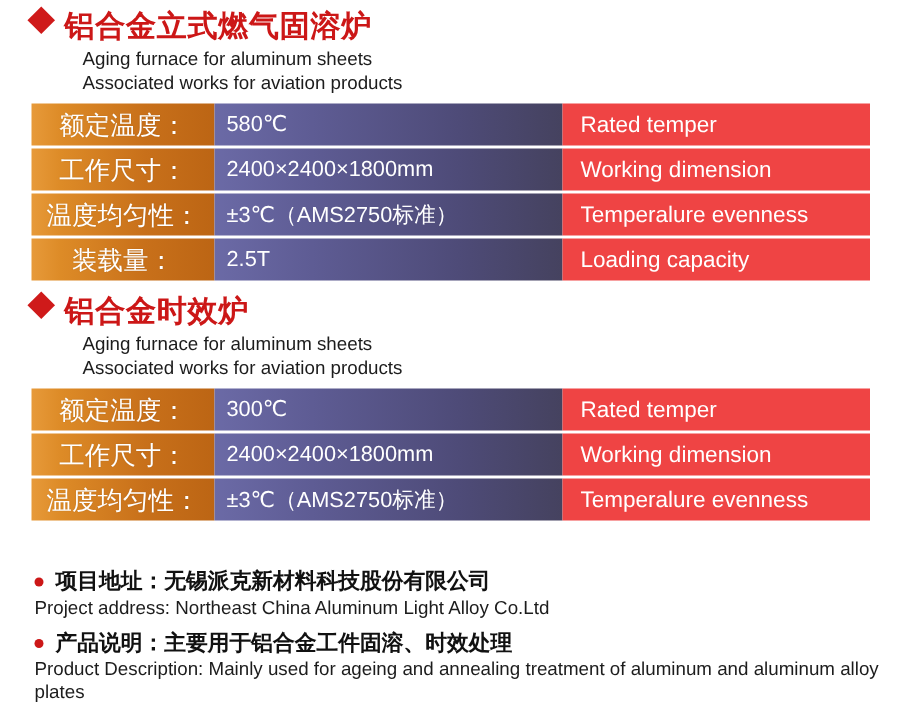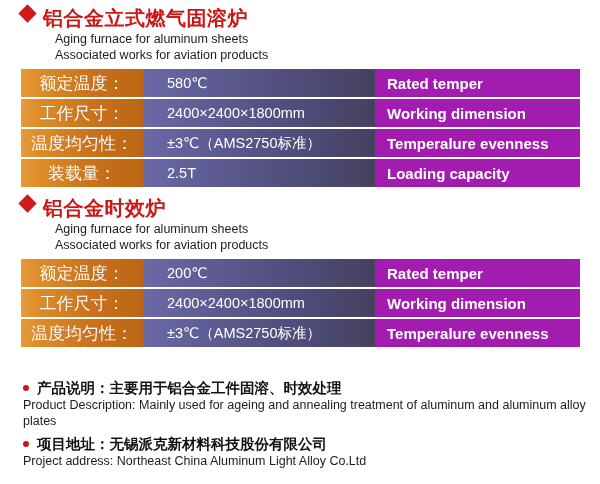--- a/index.html
+++ b/index.html
@@ -87,35 +87,34 @@
     white-space: nowrap;
     text-shadow: 0 0 1px rgba(0,0,0,0.15);
   }
   .cell-value {
     flex: 0 0 232px;
     background: linear-gradient(to right, #6B6AA6 0%, #5E5C94 28%, #4E4B78 70%, #45425F 100%);
     color: #ffffff;
     font-size: 14.5px;
     display: flex;
     align-items: center;
-    padding-left: 24px;
+    padding-left: 8px;
     white-space: nowrap;
     box-sizing: border-box;
   }
   .cell-en {
     flex: 1 1 auto;
-    background: #a21caf;
+    background: #ef4444;
     color: #ffffff;
     font-size: 15px;
     display: flex;
     align-items: center;
     padding-left: 12px;
     white-space: nowrap;
     box-sizing: border-box;
-    font-weight: bold;
   }
 
   
   .notes {
     position: absolute;
     left: 0;
     top: 378px;
     width: 600px;
   }
   .note-block { margin-bottom: 5px; }
@@ -197,52 +196,52 @@
       <span class="sec-title">铝合金时效炉</span>
     </div>
 
     <div class="sub">Aging furnace for aluminum sheets</div>
     <div class="sub">Associated works for aviation products</div>
 
     <div class="spec-table">
 
       <div class="spec-row">
         <div class="cell-label">额定温度：</div>
-        <div class="cell-value">200℃</div>
+        <div class="cell-value">300℃</div>
         <div class="cell-en">Rated temper</div>
       </div>
 
       <div class="spec-row">
         <div class="cell-label">工作尺寸：</div>
         <div class="cell-value">2400×2400×1800mm</div>
         <div class="cell-en">Working dimension</div>
       </div>
 
       <div class="spec-row">
         <div class="cell-label">温度均匀性：</div>
         <div class="cell-value">±3℃（AMS2750标准）</div>
         <div class="cell-en">Temperalure evenness</div>
       </div>
 
     </div>
   </div>
 
   <div class="notes">
+
+    <div class="note-block">
+      <div class="note-head">
+        <span class="bullet"></span>
+        <span class="note-title">项目地址：无锡派克新材料科技股份有限公司</span>
+      </div>
+      <div class="note-en">Project address: Northeast China Aluminum Light Alloy Co.Ltd</div>
+    </div>
 
     <div class="note-block">
       <div class="note-head">
         <span class="bullet"></span>
         <span class="note-title">产品说明：主要用于铝合金工件固溶、时效处理</span>
       </div>
       <div class="note-en">Product Description: Mainly used for ageing and annealing treatment of aluminum and aluminum alloy plates</div>
     </div>
 
-    <div class="note-block">
-      <div class="note-head">
-        <span class="bullet"></span>
-        <span class="note-title">项目地址：无锡派克新材料科技股份有限公司</span>
-      </div>
-      <div class="note-en">Project address: Northeast China Aluminum Light Alloy Co.Ltd</div>
-    </div>
-
   </div>
 
 </div>
 
 </body></html>

